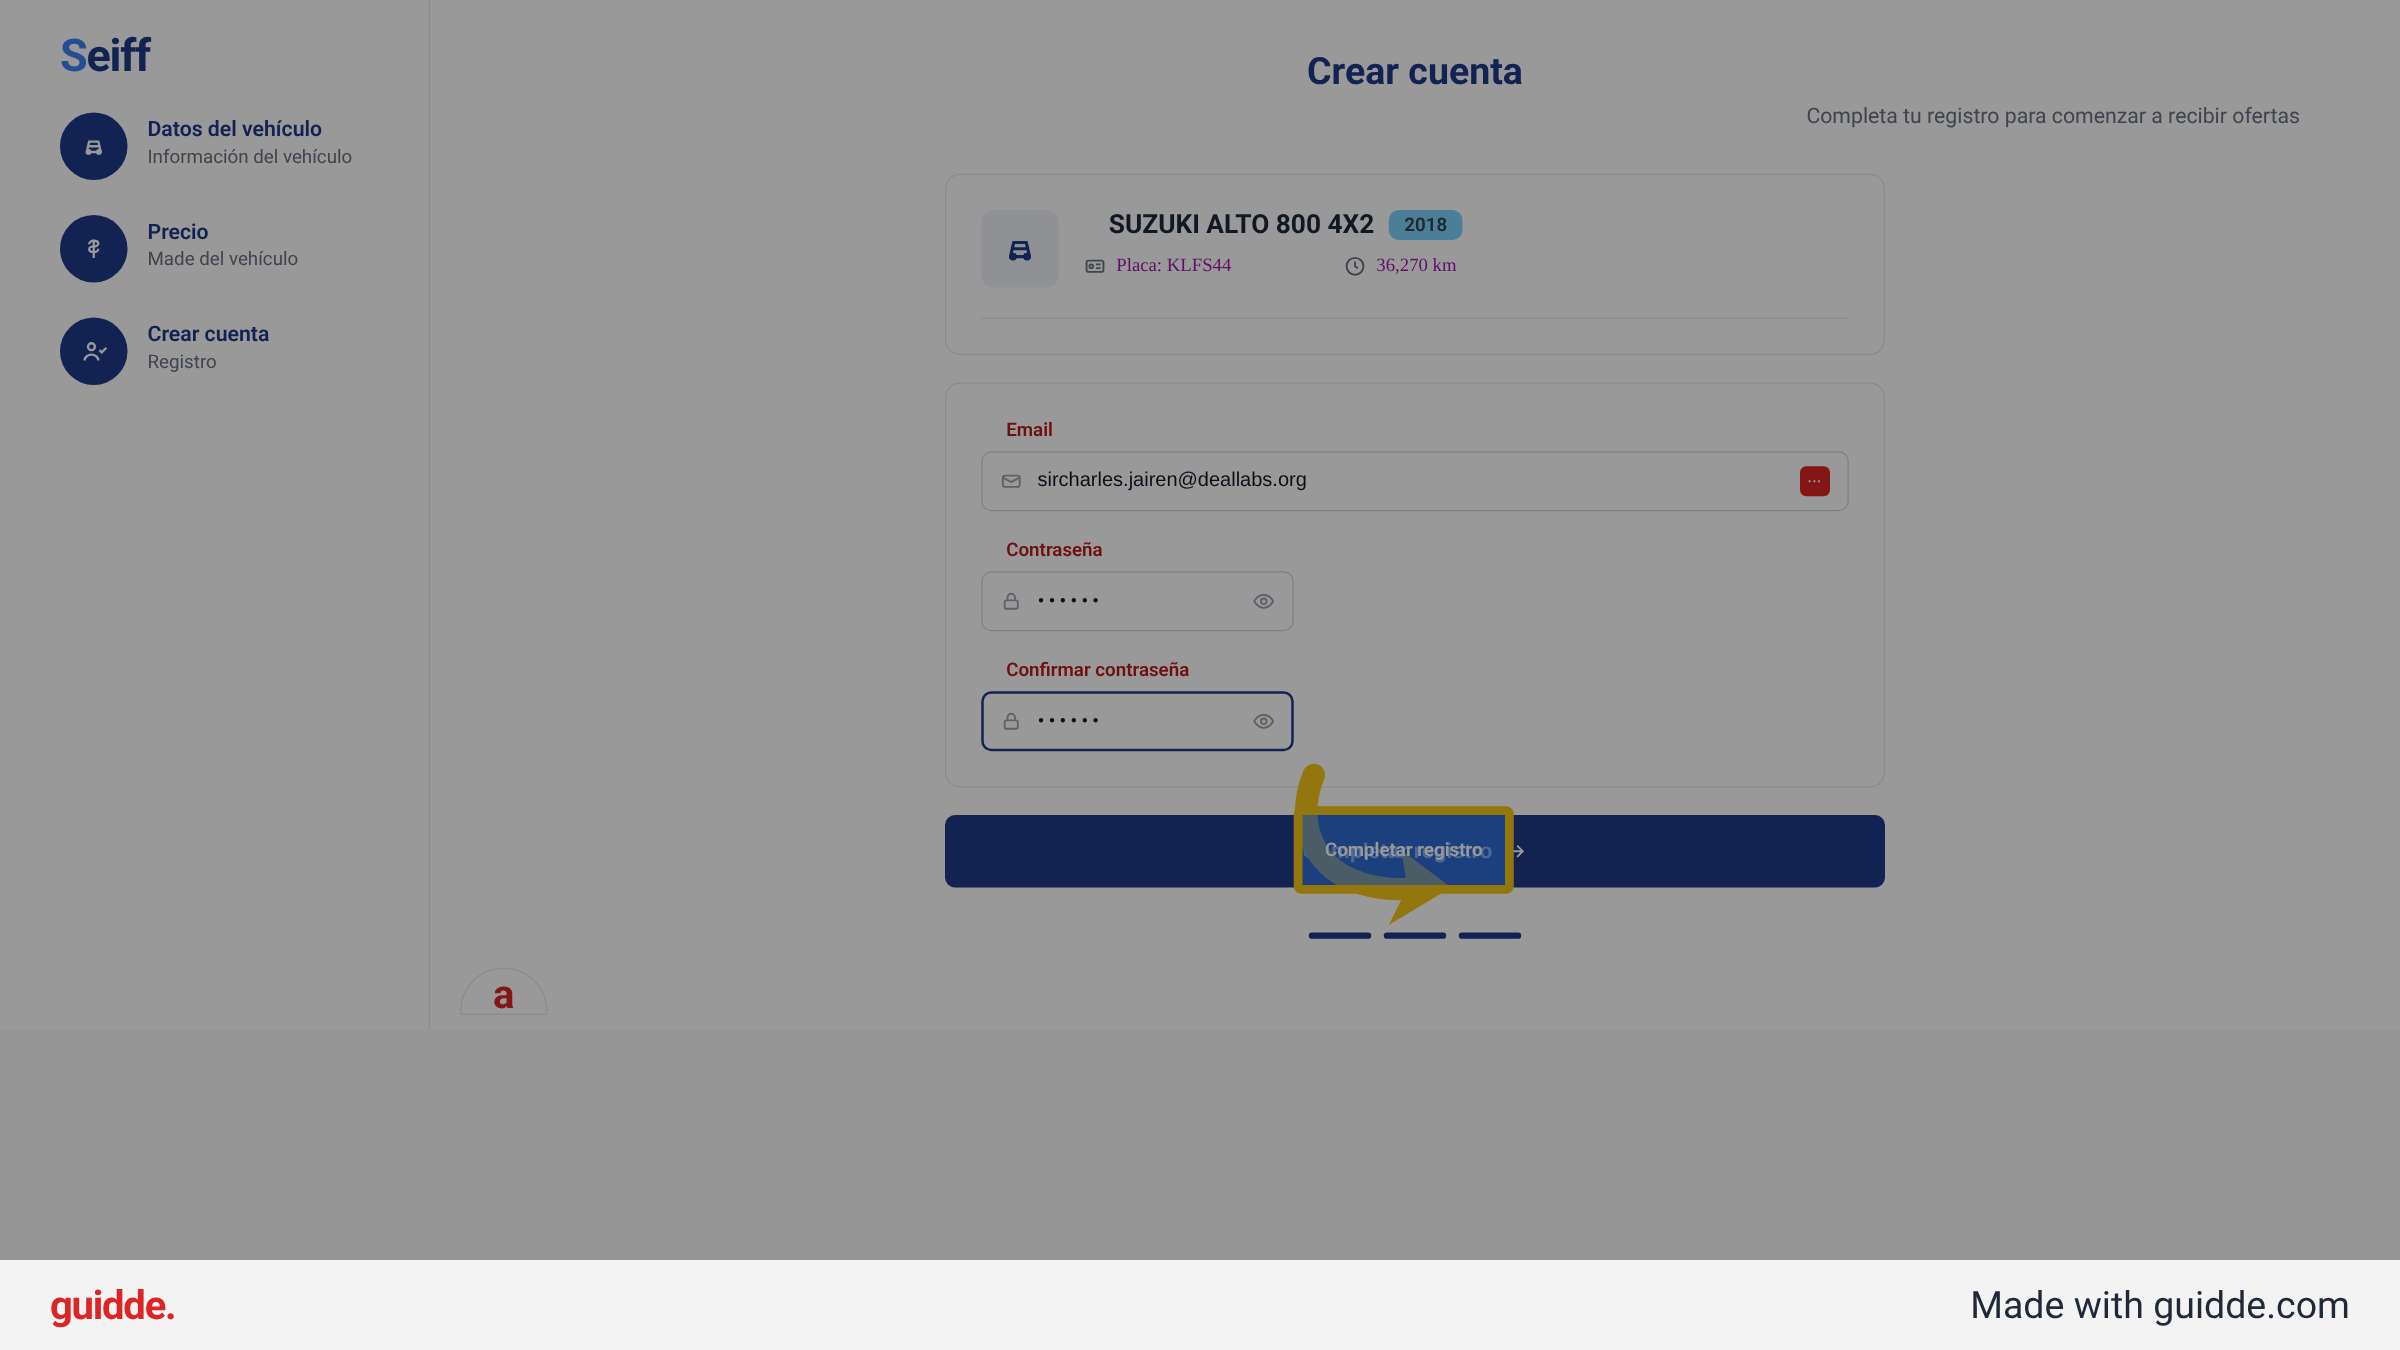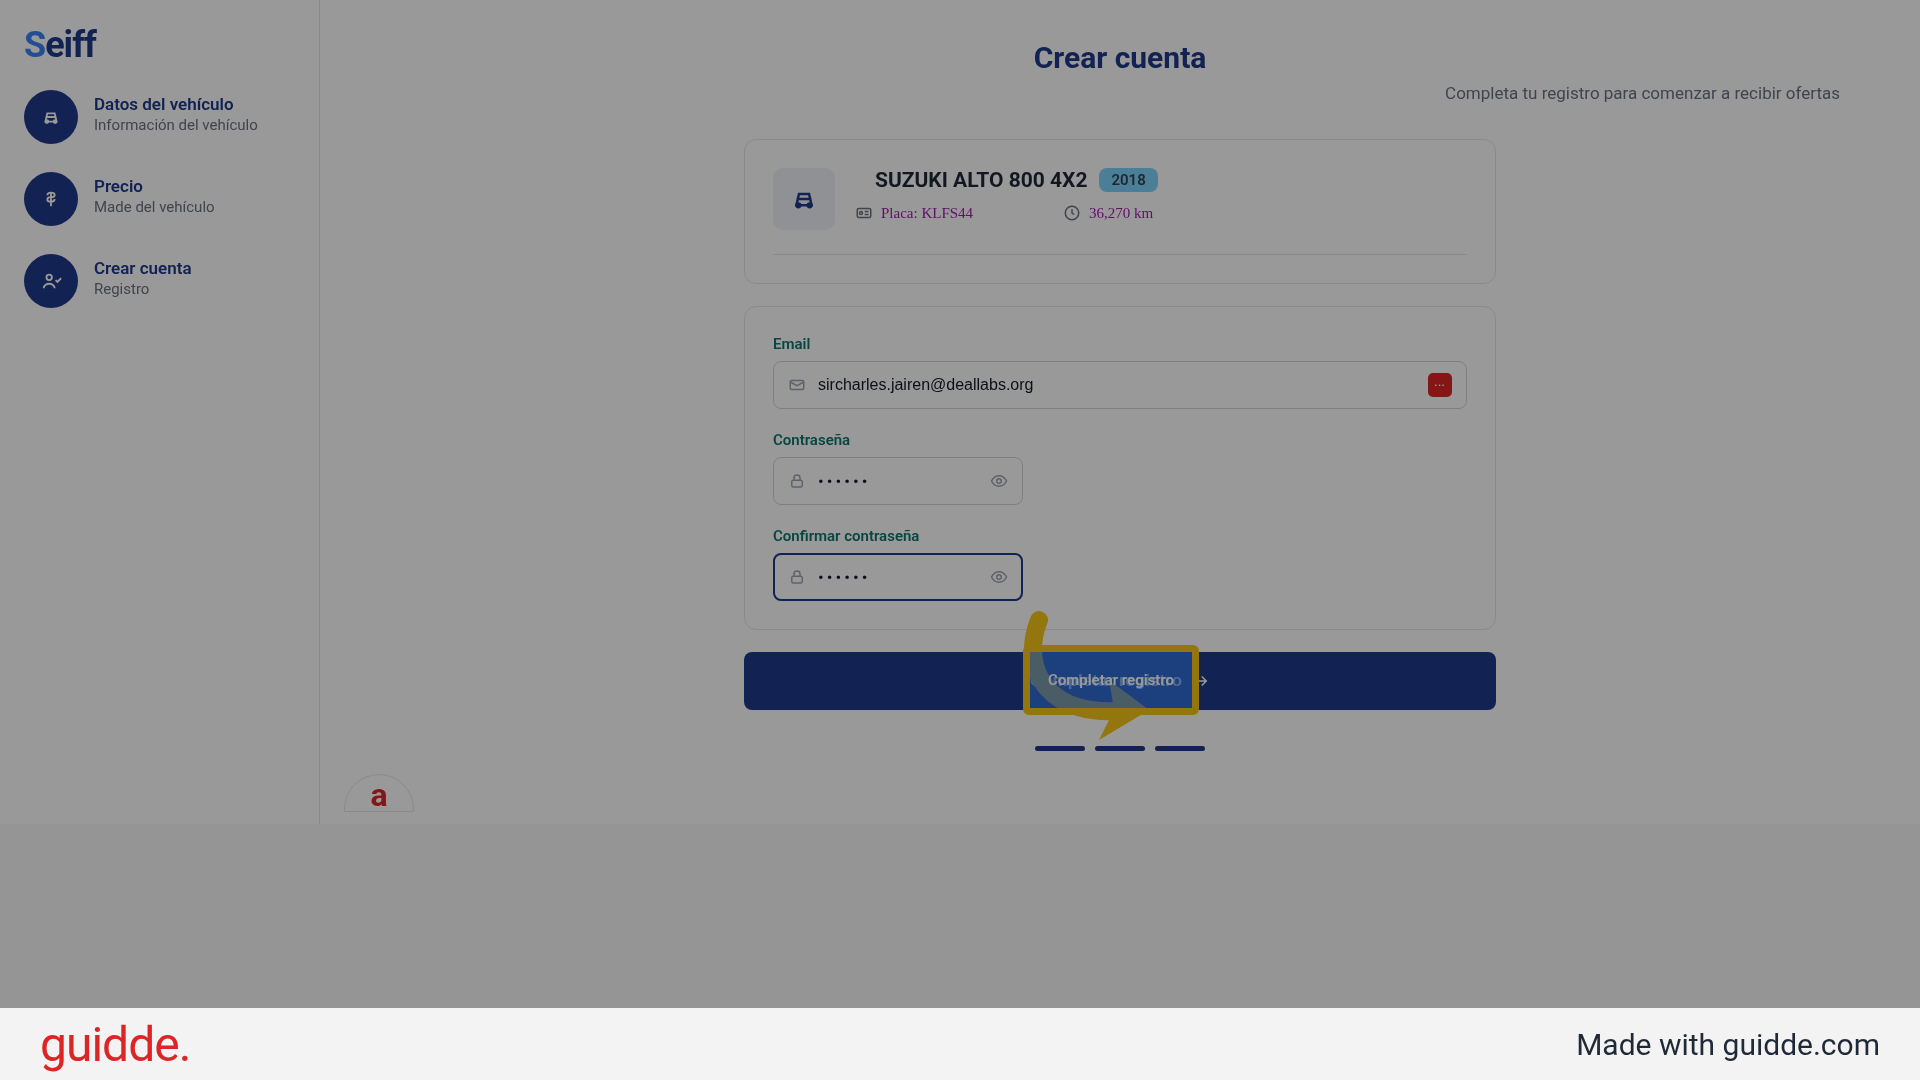--- a/index.html
+++ b/index.html
@@ -1,18 +1,18 @@
 <!DOCTYPE html>
 <html><head>
 <meta charset="utf-8">
 <style>
 * { margin: 0; padding: 0; box-sizing: border-box; }
 body { font-family: -apple-system, BlinkMacSystemFont, 'Segoe UI', Roboto, sans-serif; background: #f8f8f8; width: 1920px; height: 1080px; overflow: hidden; position: relative; }
 
-.app { display: flex; width: 100%; height: 824px; background: #fff; }
+.app { display: flex; width: 100%; height: 824px; background: #fff; padding-left: 24px; }
 
 .sidebar { width: 320px; padding: 24px; border-right: 1px solid #e5e7eb; background: #fff; }
 .logo { display: flex; align-items: center; margin-bottom: 24px; }
 .logo-text { font-size: 36px; font-weight: 700; color: #1e3a8a; letter-spacing: -1px; }
 .logo-s { color: #3b82f6; }
 
 .step { display: flex; align-items: flex-start; margin-bottom: 28px; gap: 16px; }
 .step-icon { width: 54px; height: 54px; border-radius: 50%; background: #1e3a8a; display: flex; align-items: center; justify-content: center; flex-shrink: 0; }
 .step-icon svg { width: 22px; height: 22px; stroke: #fff; fill: none; stroke-width: 2; }
 .step-text { padding-top: 4px; }
@@ -31,21 +31,21 @@
 .vehicle-icon svg { width: 30px; height: 30px; stroke: #1e3a8a; fill: none; stroke-width: 2; }
 .vehicle-info { flex: 1; }
 .vehicle-title-row { display: flex; align-items: center; gap: 12px; margin-bottom: 12px; margin-left: 20px; }
 .vehicle-title { font-size: 21px; font-weight: 700; color: #1f2937; }
 .vehicle-year { background: #7dd3fc; color: #374151; font-size: 15px; font-weight: 600; padding: 3px 12px; border-radius: 8px; }
 .vehicle-meta { display: flex; gap: 90px; font-size: 15px; color: #a21caf; font-family: Liberation Serif, serif; }
 .meta-item { display: flex; align-items: center; gap: 8px; }
 .meta-item svg { width: 18px; height: 18px; stroke: #6b7280; fill: none; stroke-width: 2; }
 
 .field { margin-bottom: 22px; }
-.field-label { font-size: 15px; font-weight: 600; color: #0f766e; margin-bottom: 8px; display: block; }
+.field-label { font-size: 15px; font-weight: 600; color: #b91c1c; margin-bottom: 8px; display: block; margin-left: 20px; }
 .input-wrap { display: flex; align-items: center; border: 1px solid #d1d5db; border-radius: 8px; padding: 0 14px; height: 48px; background: #fff; }
 .input-wrap.focused { border: 2px solid #1e3a8a; padding: 0 13px; }
 .input-wrap.small { width: 250px; }
 .input-wrap svg { width: 18px; height: 18px; stroke: #9ca3af; fill: none; stroke-width: 2; flex-shrink: 0; }
 .input-wrap input { border: none; outline: none; flex: 1; font-size: 16px; color: #111827; margin-left: 12px; background: transparent; }
 .input-wrap .pw-dots { flex: 1; font-size: 17px; color: #111827; margin-left: 12px; letter-spacing: 3px; }
 .input-end-badge { width: 24px; height: 24px; background: #dc2626; border-radius: 5px; display: flex; align-items: center; justify-content: center; color: #fff; font-size: 8px; letter-spacing: 1px; }
 .eye-btn { cursor: pointer; }
 
 .submit-wrap { width: 752px; margin: 0 auto; position: relative; }
@@ -58,21 +58,21 @@
 
 .progress-dots { display: flex; justify-content: center; gap: 10px; margin-top: 36px; }
 .progress-dots span { width: 50px; height: 5px; background: #1e3a8a; border-radius: 3px; }
 
 .fab { position: absolute; left: 24px; bottom: 12px; width: 70px; height: 38px; background:#fff; border:1px solid #e5e7eb; border-top-left-radius:36px; border-top-right-radius:36px; display:flex; align-items:flex-end; justify-content:center; }
 .fab-inner { font-size: 32px; font-weight:700; color:#dc2626; line-height:1; }
 
 .dark-overlay { position: absolute; inset: 0; width: 1920px; height: 1008px; background: rgba(0,0,0,0.40); pointer-events: none; z-index: 5; }
 
 .footer { position: absolute; left: 0; right: 0; bottom: 0; height: 72px; background: #f3f3f3; display: flex; align-items: center; justify-content: space-between; padding: 0 40px; z-index: 10; }
-.footer-left { font-size: 48px; font-weight: 400; color: #dc2626; letter-spacing: -1px; }
+.footer-left { font-size: 32px; font-weight: 700; color: #dc2626; letter-spacing: -1px; }
 .footer-right { font-size: 30px; color: #1f2937; }
 </style>
 </head>
 <body>
 
 <div class="app">
   <aside class="sidebar">
     <div class="logo">
       <span class="logo-text"><span class="logo-s">S</span><span>eiff</span></span>
     </div>

